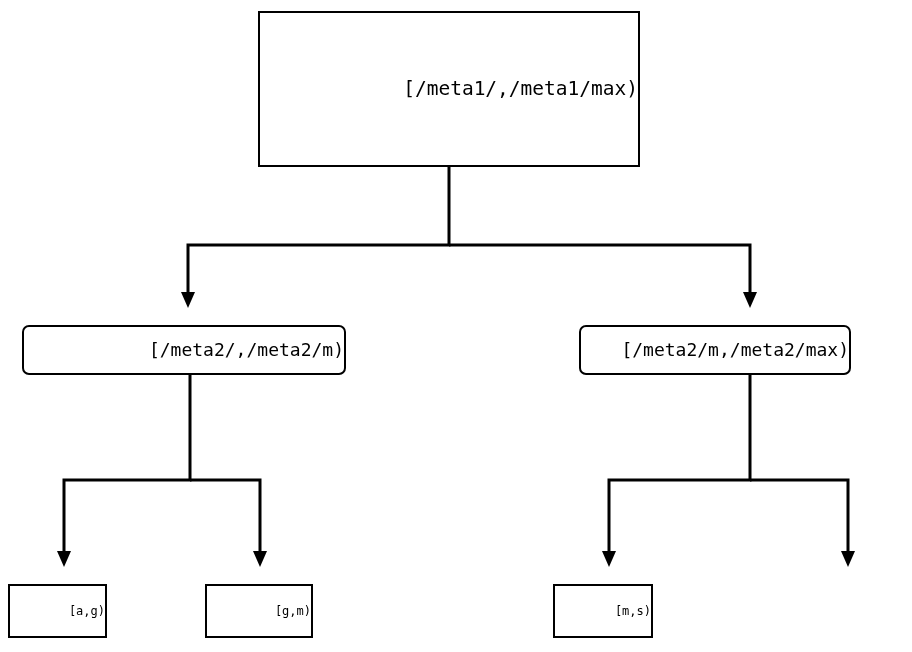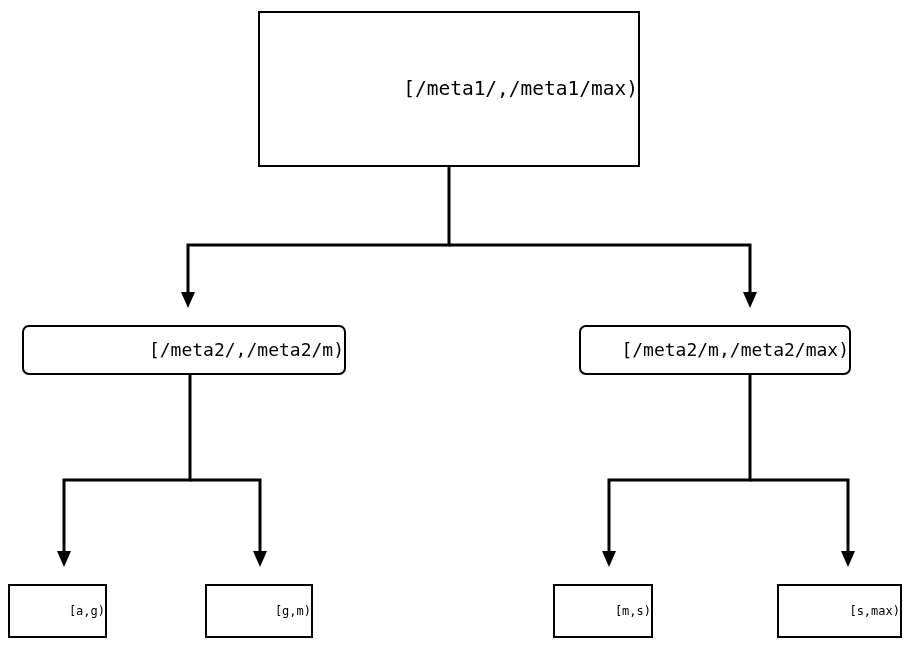--- a/index.html
+++ b/index.html
@@ -105,17 +105,14 @@
   </div>
 
   <div class="node leaf leaf-gm">
     <span class="node-label">[g,m)</span>
   </div>
 
   <div class="node leaf leaf-ms">
     <span class="node-label">[m,s)</span>
   </div>
 
-  <div class="node leaf leaf-smax">
-    <span class="node-label">[s,max)</span>
-  </div>
 
 </div>
 
 </body></html>

